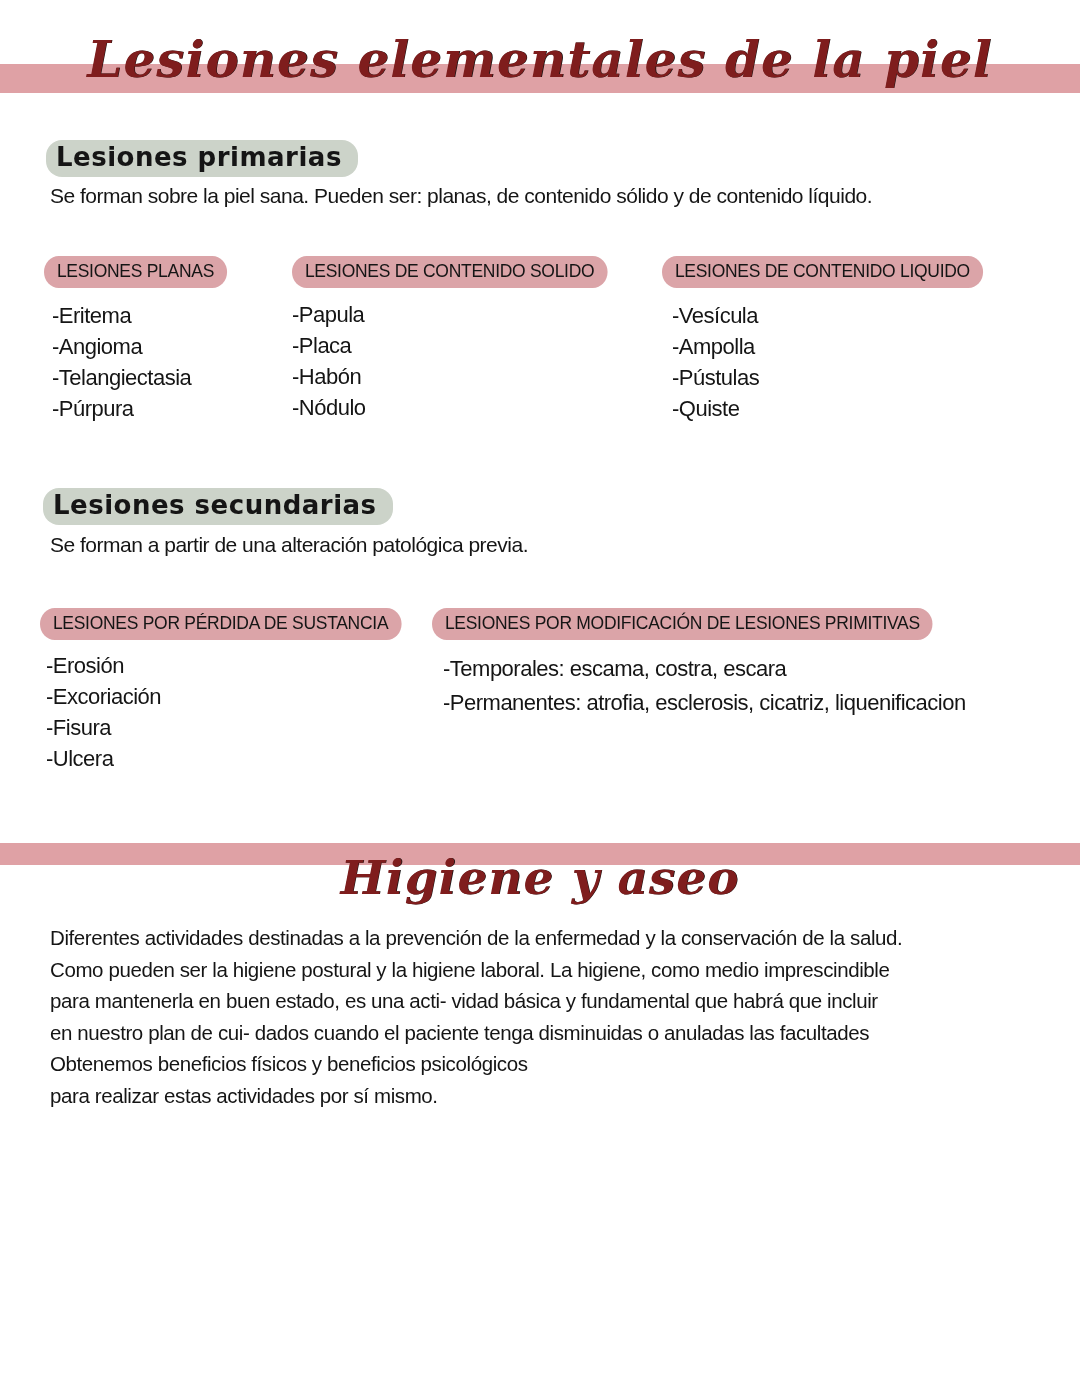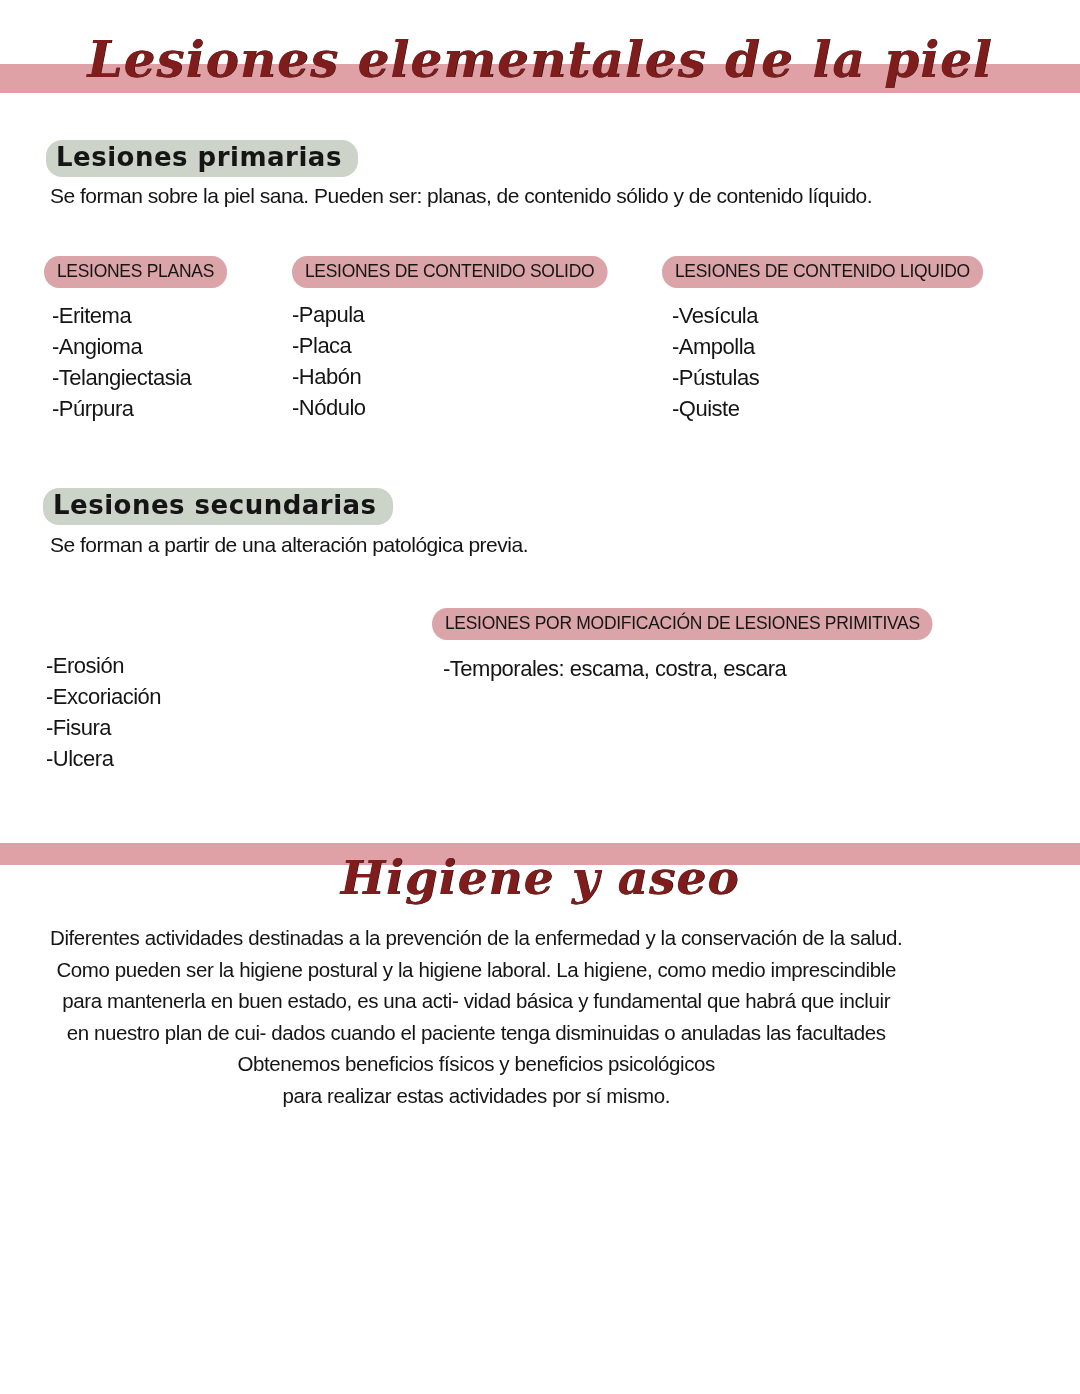--- a/index.html
+++ b/index.html
@@ -63,21 +63,21 @@
     font-size:19px;
     letter-spacing:-0.3px;
     white-space:nowrap;
     transform:scaleX(0.92);
     transform-origin:left center;
   }
   .lesion-list{list-style:none;font-size:22px;line-height:31px;}
   .lesion-list li{white-space:nowrap;}
   .sec-list2{line-height:34px;}
   .para{font-size:20.5px;line-height:31.5px;letter-spacing:-0.4px;}
-  .para div{white-space:nowrap;text-align:center;}
+  .para div{white-space:nowrap;}
 </style>
 </head>
 <body>
 
 <div class="page">
 
   <div class="abs bar bar1"></div>
   <div class="abs script-title title1">Lesiones elementales de la piel</div>
 
   <div class="abs" style="top:140px;left:46px;">
@@ -112,32 +112,36 @@
     <li>-Ampolla</li>
     <li>-Pústulas</li>
     <li>-Quiste</li>
   </ul>
 
   <div class="abs" style="top:488px;left:43px;">
     <span class="section-heading">Lesiones secundarias</span>
   </div>
   <div class="abs hand intro" style="top:533px;left:50px;">Se forman a partir de una alteración patológica previa.</div>
 
+  <div class="abs" style="top:608px;left:40px;">
+    <span class="hand pill">LESIONES POR PÉRDIDA DE SUSTANCIA</span>
+  </div>
   <div class="abs" style="top:608px;left:432px;">
     <span class="hand pill">LESIONES POR MODIFICACIÓN DE LESIONES PRIMITIVAS</span>
   </div>
 
   <ul class="abs hand lesion-list" style="top:650px;left:46px;">
     <li>-Erosión</li>
     <li>-Excoriación</li>
     <li>-Fisura</li>
     <li>-Ulcera</li>
   </ul>
   <ul class="abs hand lesion-list sec-list2" style="top:652px;left:443px;">
     <li>-Temporales: escama, costra, escara</li>
+    <li>-Permanentes: atrofia, esclerosis, cicatriz, liquenificacion</li>
   </ul>
 
   <div class="abs bar bar2"></div>
   <div class="abs script-title title2">Higiene y aseo</div>
 
   <div class="abs hand para" style="top:922px;left:50px;">
     <div>Diferentes actividades destinadas a la prevención de la enfermedad y la conservación de la salud.</div>
     <div>Como pueden ser la higiene postural y la higiene laboral. La higiene, como medio imprescindible</div>
     <div>para mantenerla en buen estado, es una acti- vidad básica y fundamental que habrá que incluir</div>
     <div>en nuestro plan de cui- dados cuando el paciente tenga disminuidas o anuladas las facultades</div>

